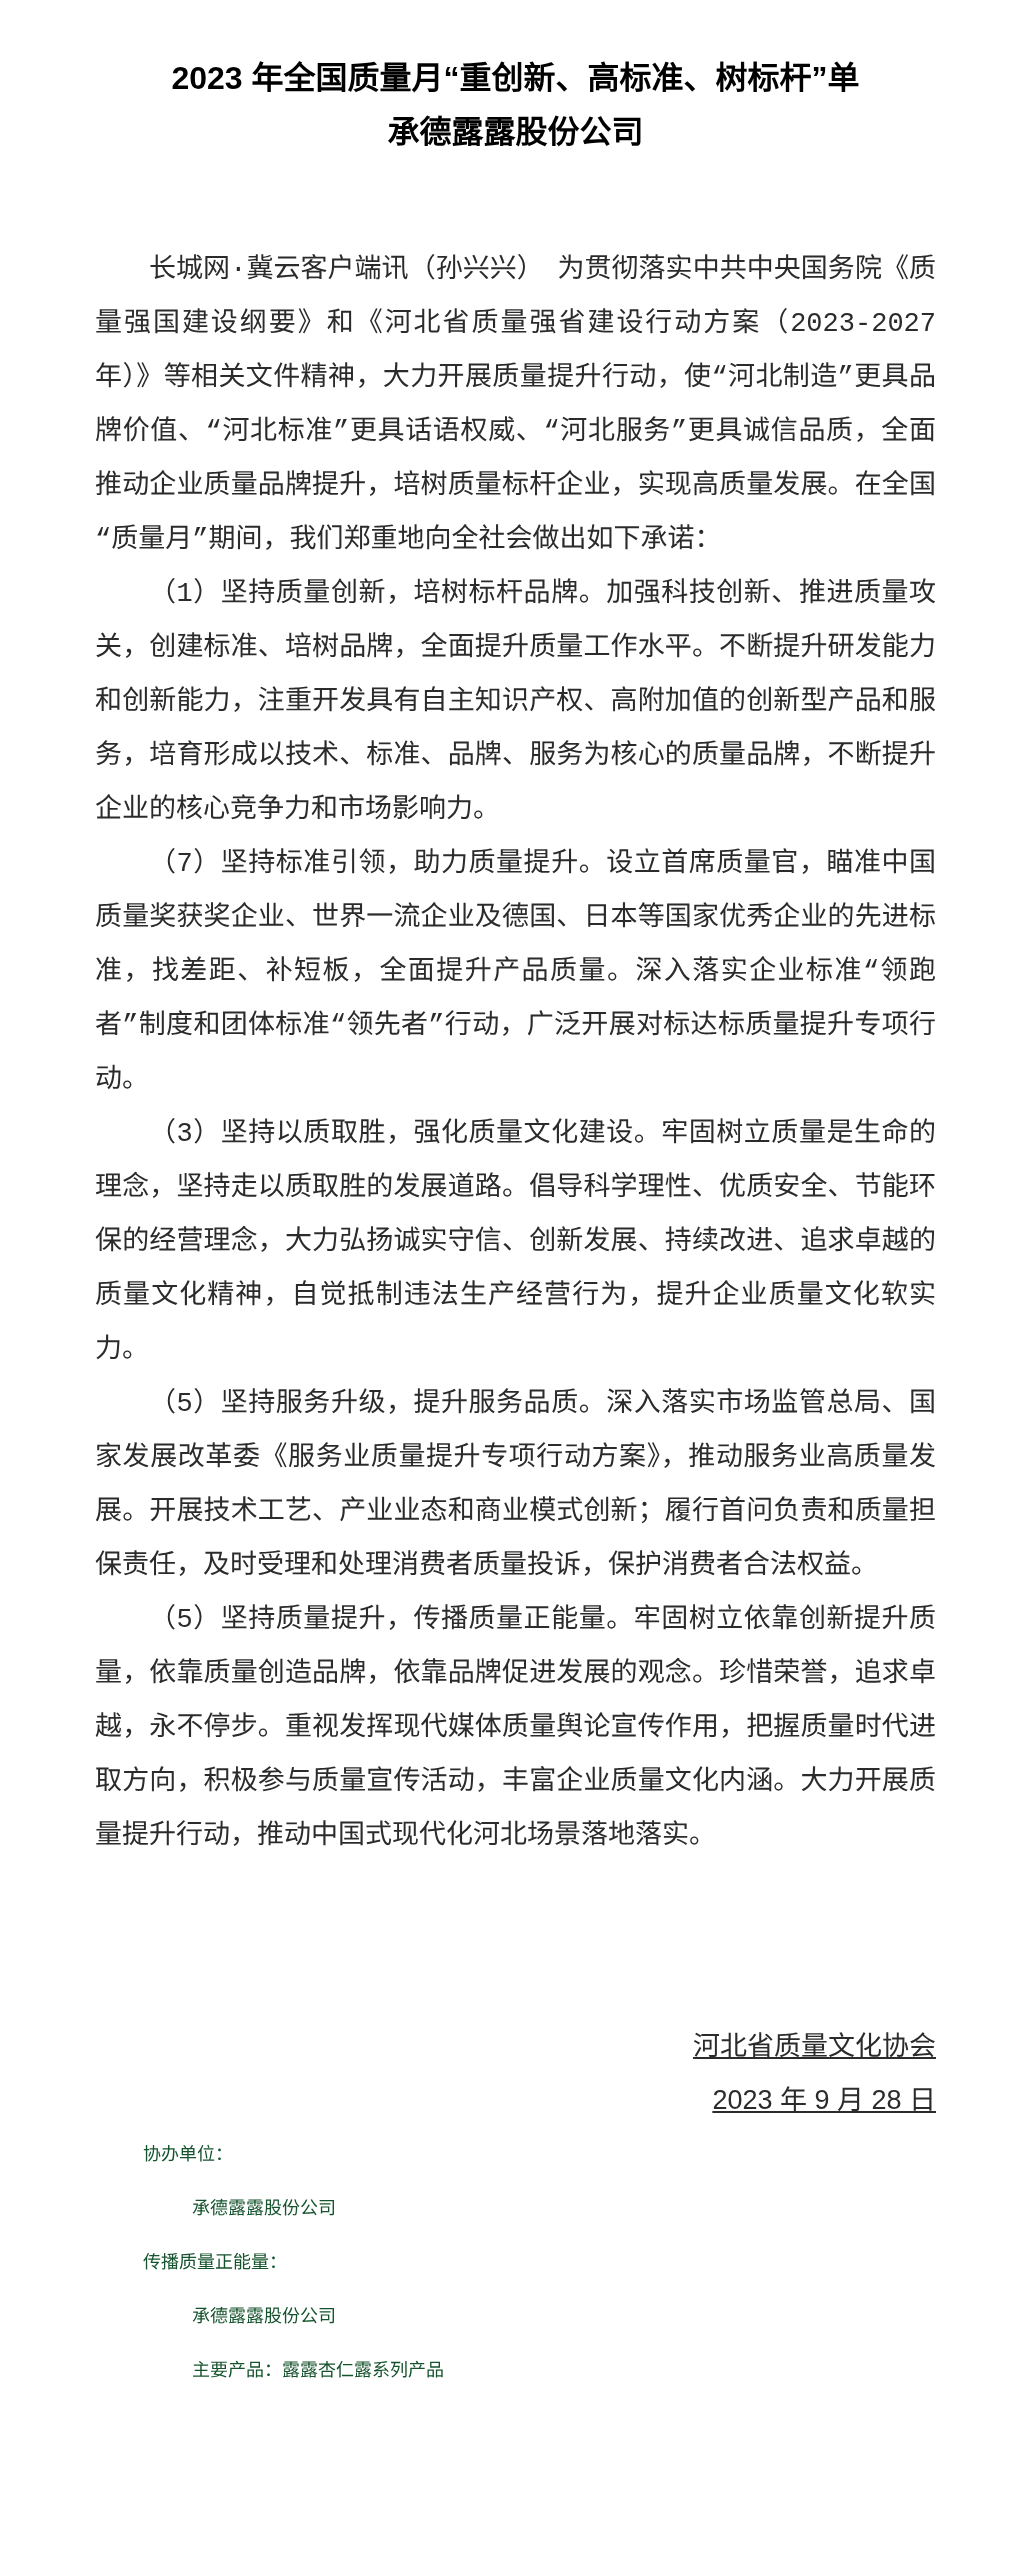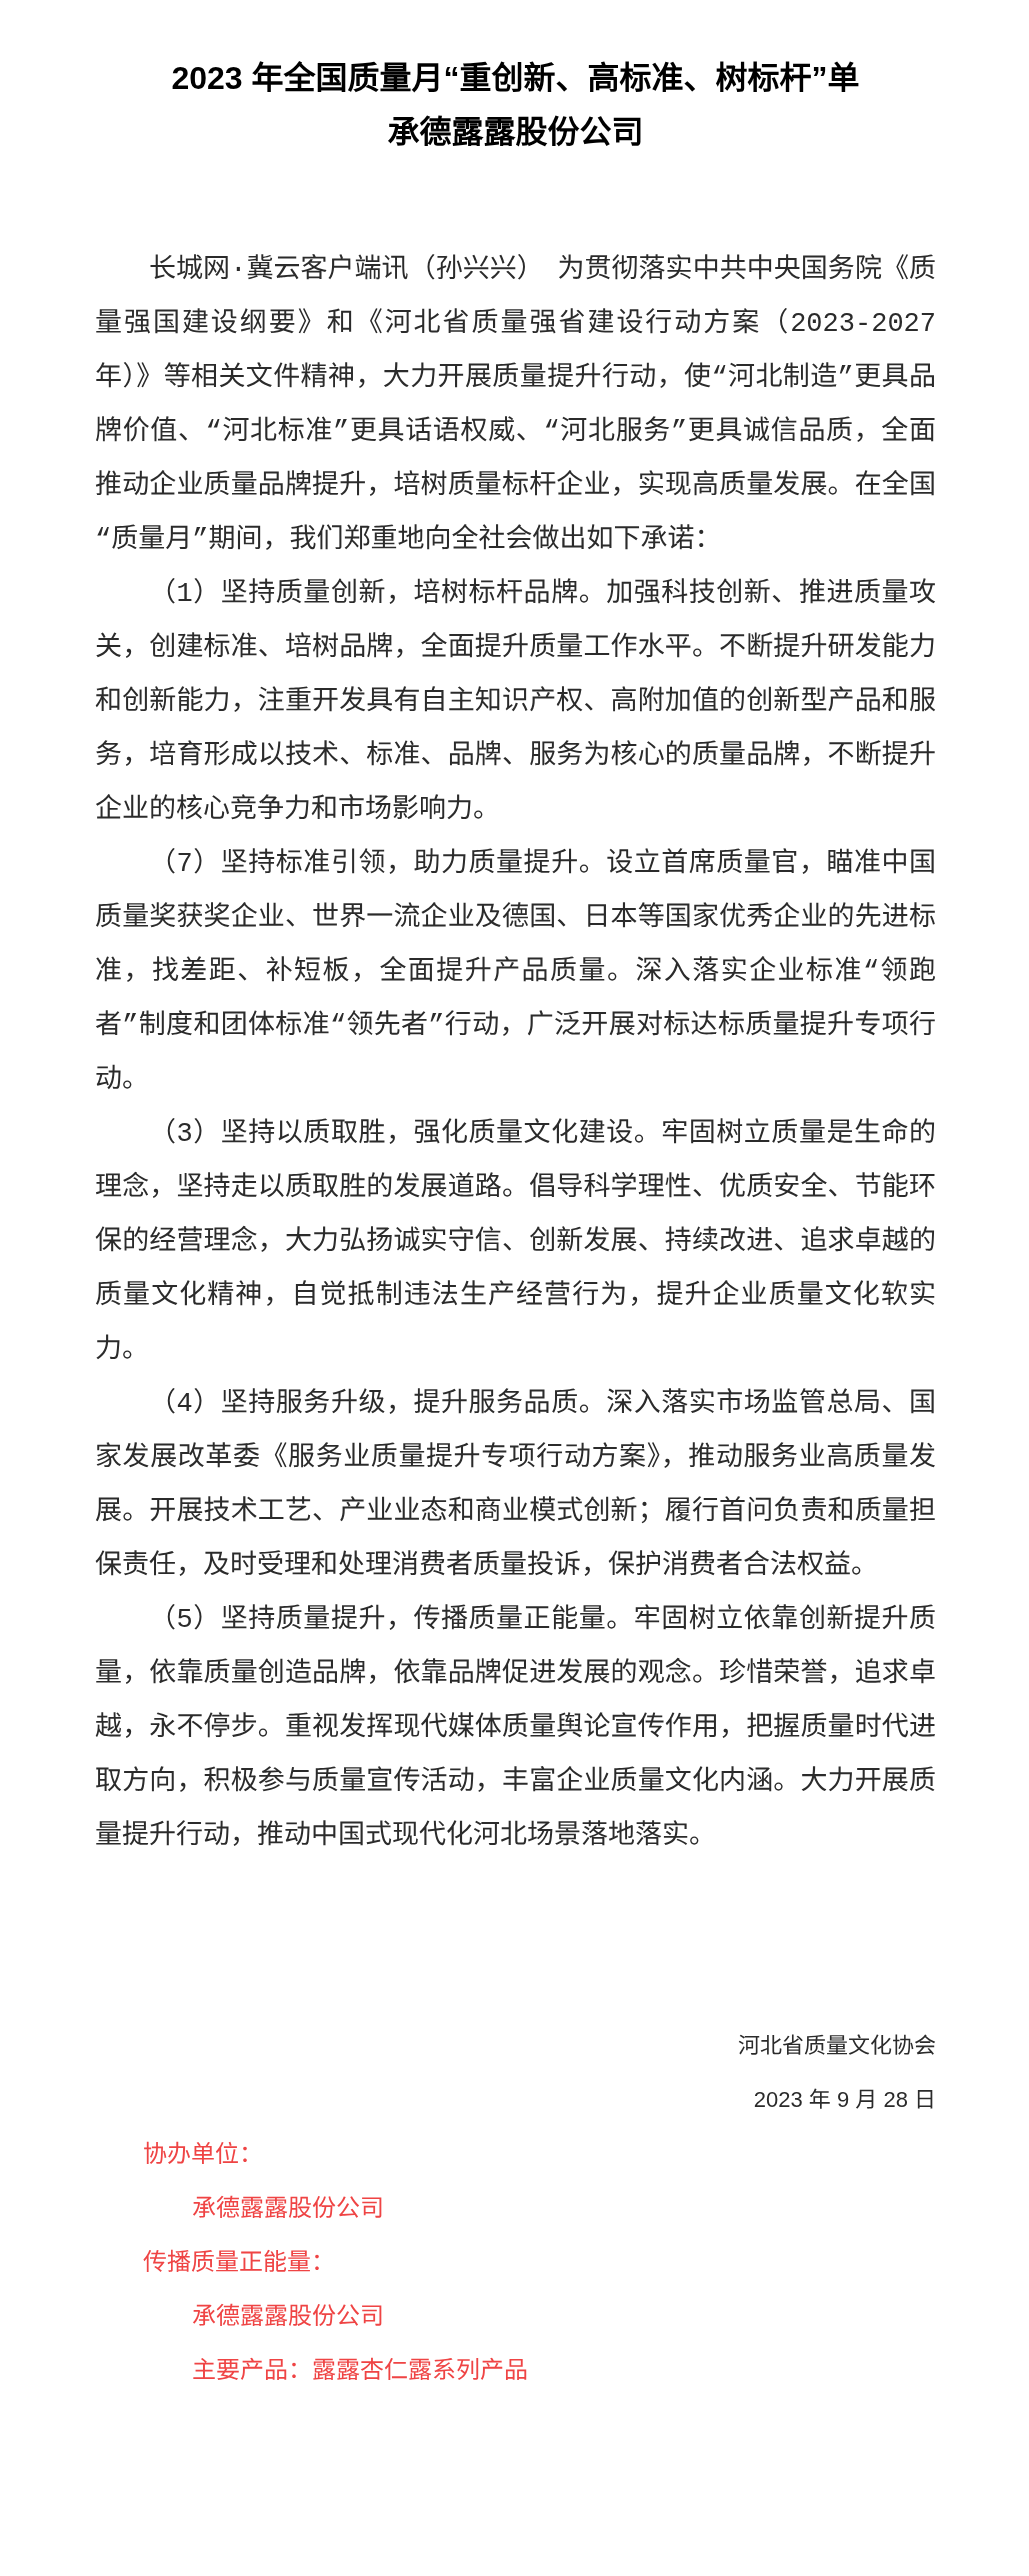--- a/index.html
+++ b/index.html
@@ -39,50 +39,51 @@
     line-height: 54px;
     text-align: justify;
     text-justify: inter-ideograph;
     text-indent: 2em;
     color: #2b2b2b;
     font-family: Liberation Mono, monospace;
   }
   .signature-block {
     margin-top: 156px;
     text-align: right;
-    font-size: 22px;
+    font-size: 27px;
     line-height: 54px;
     color: #2b2b2b;
+    text-decoration: underline;
   }
   .signature-block .sig-line { display: block; }
   .footer-block {
-    font-size: 24px;
+    font-size: 18px;
     line-height: 54px;
-    color: #ef4444;
+    color: #14532d;
   }
   .footer-block .f-line { display: block; }
   .footer-block .indent-1 { padding-left: 48px; }
   .footer-block .indent-2 { padding-left: 97px; }
 </style>
 </head>
 <body>
 
 <div class="page">
 
   <h1 class="doc-title">
     <span class="title-line">2023 年全国质量月“重创新、高标准、树标杆”单</span>
     <span class="title-line">承德露露股份公司</span>
   </h1>
 
   <div class="doc-body">
     <p>长城网·冀云客户端讯（孙兴兴）　为贯彻落实中共中央国务院《质量强国建设纲要》和《河北省质量强省建设行动方案（2023-2027 年）》等相关文件精神，大力开展质量提升行动，使“河北制造”更具品牌价值、“河北标准”更具话语权威、“河北服务”更具诚信品质，全面推动企业质量品牌提升，培树质量标杆企业，实现高质量发展。在全国“质量月”期间，我们郑重地向全社会做出如下承诺：</p>
     <p>（1）坚持质量创新，培树标杆品牌。加强科技创新、推进质量攻关，创建标准、培树品牌，全面提升质量工作水平。不断提升研发能力和创新能力，注重开发具有自主知识产权、高附加值的创新型产品和服务，培育形成以技术、标准、品牌、服务为核心的质量品牌，不断提升企业的核心竞争力和市场影响力。</p>
     <p>（7）坚持标准引领，助力质量提升。设立首席质量官，瞄准中国质量奖获奖企业、世界一流企业及德国、日本等国家优秀企业的先进标准，找差距、补短板，全面提升产品质量。深入落实企业标准“领跑者”制度和团体标准“领先者”行动，广泛开展对标达标质量提升专项行动。</p>
     <p>（3）坚持以质取胜，强化质量文化建设。牢固树立质量是生命的理念，坚持走以质取胜的发展道路。倡导科学理性、优质安全、节能环保的经营理念，大力弘扬诚实守信、创新发展、持续改进、追求卓越的质量文化精神，自觉抵制违法生产经营行为，提升企业质量文化软实力。</p>
-    <p>（4）坚持服务升级，提升服务品质。深入落实市场监管总局、国家发展改革委《服务业质量提升专项行动方案》，推动服务业高质量发展。开展技术工艺、产业业态和商业模式创新；履行首问负责和质量担保责任，及时受理和处理消费者质量投诉，保护消费者合法权益。</p>
+    <p>（5）坚持服务升级，提升服务品质。深入落实市场监管总局、国家发展改革委《服务业质量提升专项行动方案》，推动服务业高质量发展。开展技术工艺、产业业态和商业模式创新；履行首问负责和质量担保责任，及时受理和处理消费者质量投诉，保护消费者合法权益。</p>
     <p>（5）坚持质量提升，传播质量正能量。牢固树立依靠创新提升质量，依靠质量创造品牌，依靠品牌促进发展的观念。珍惜荣誉，追求卓越，永不停步。重视发挥现代媒体质量舆论宣传作用，把握质量时代进取方向，积极参与质量宣传活动，丰富企业质量文化内涵。大力开展质量提升行动，推动中国式现代化河北场景落地落实。</p>
   </div>
 
   <div class="signature-block">
     <span class="sig-line">河北省质量文化协会</span>
     <span class="sig-line">2023 年 9 月 28 日</span>
   </div>
 
   <div class="footer-block">
     <span class="f-line indent-1">协办单位：</span>

